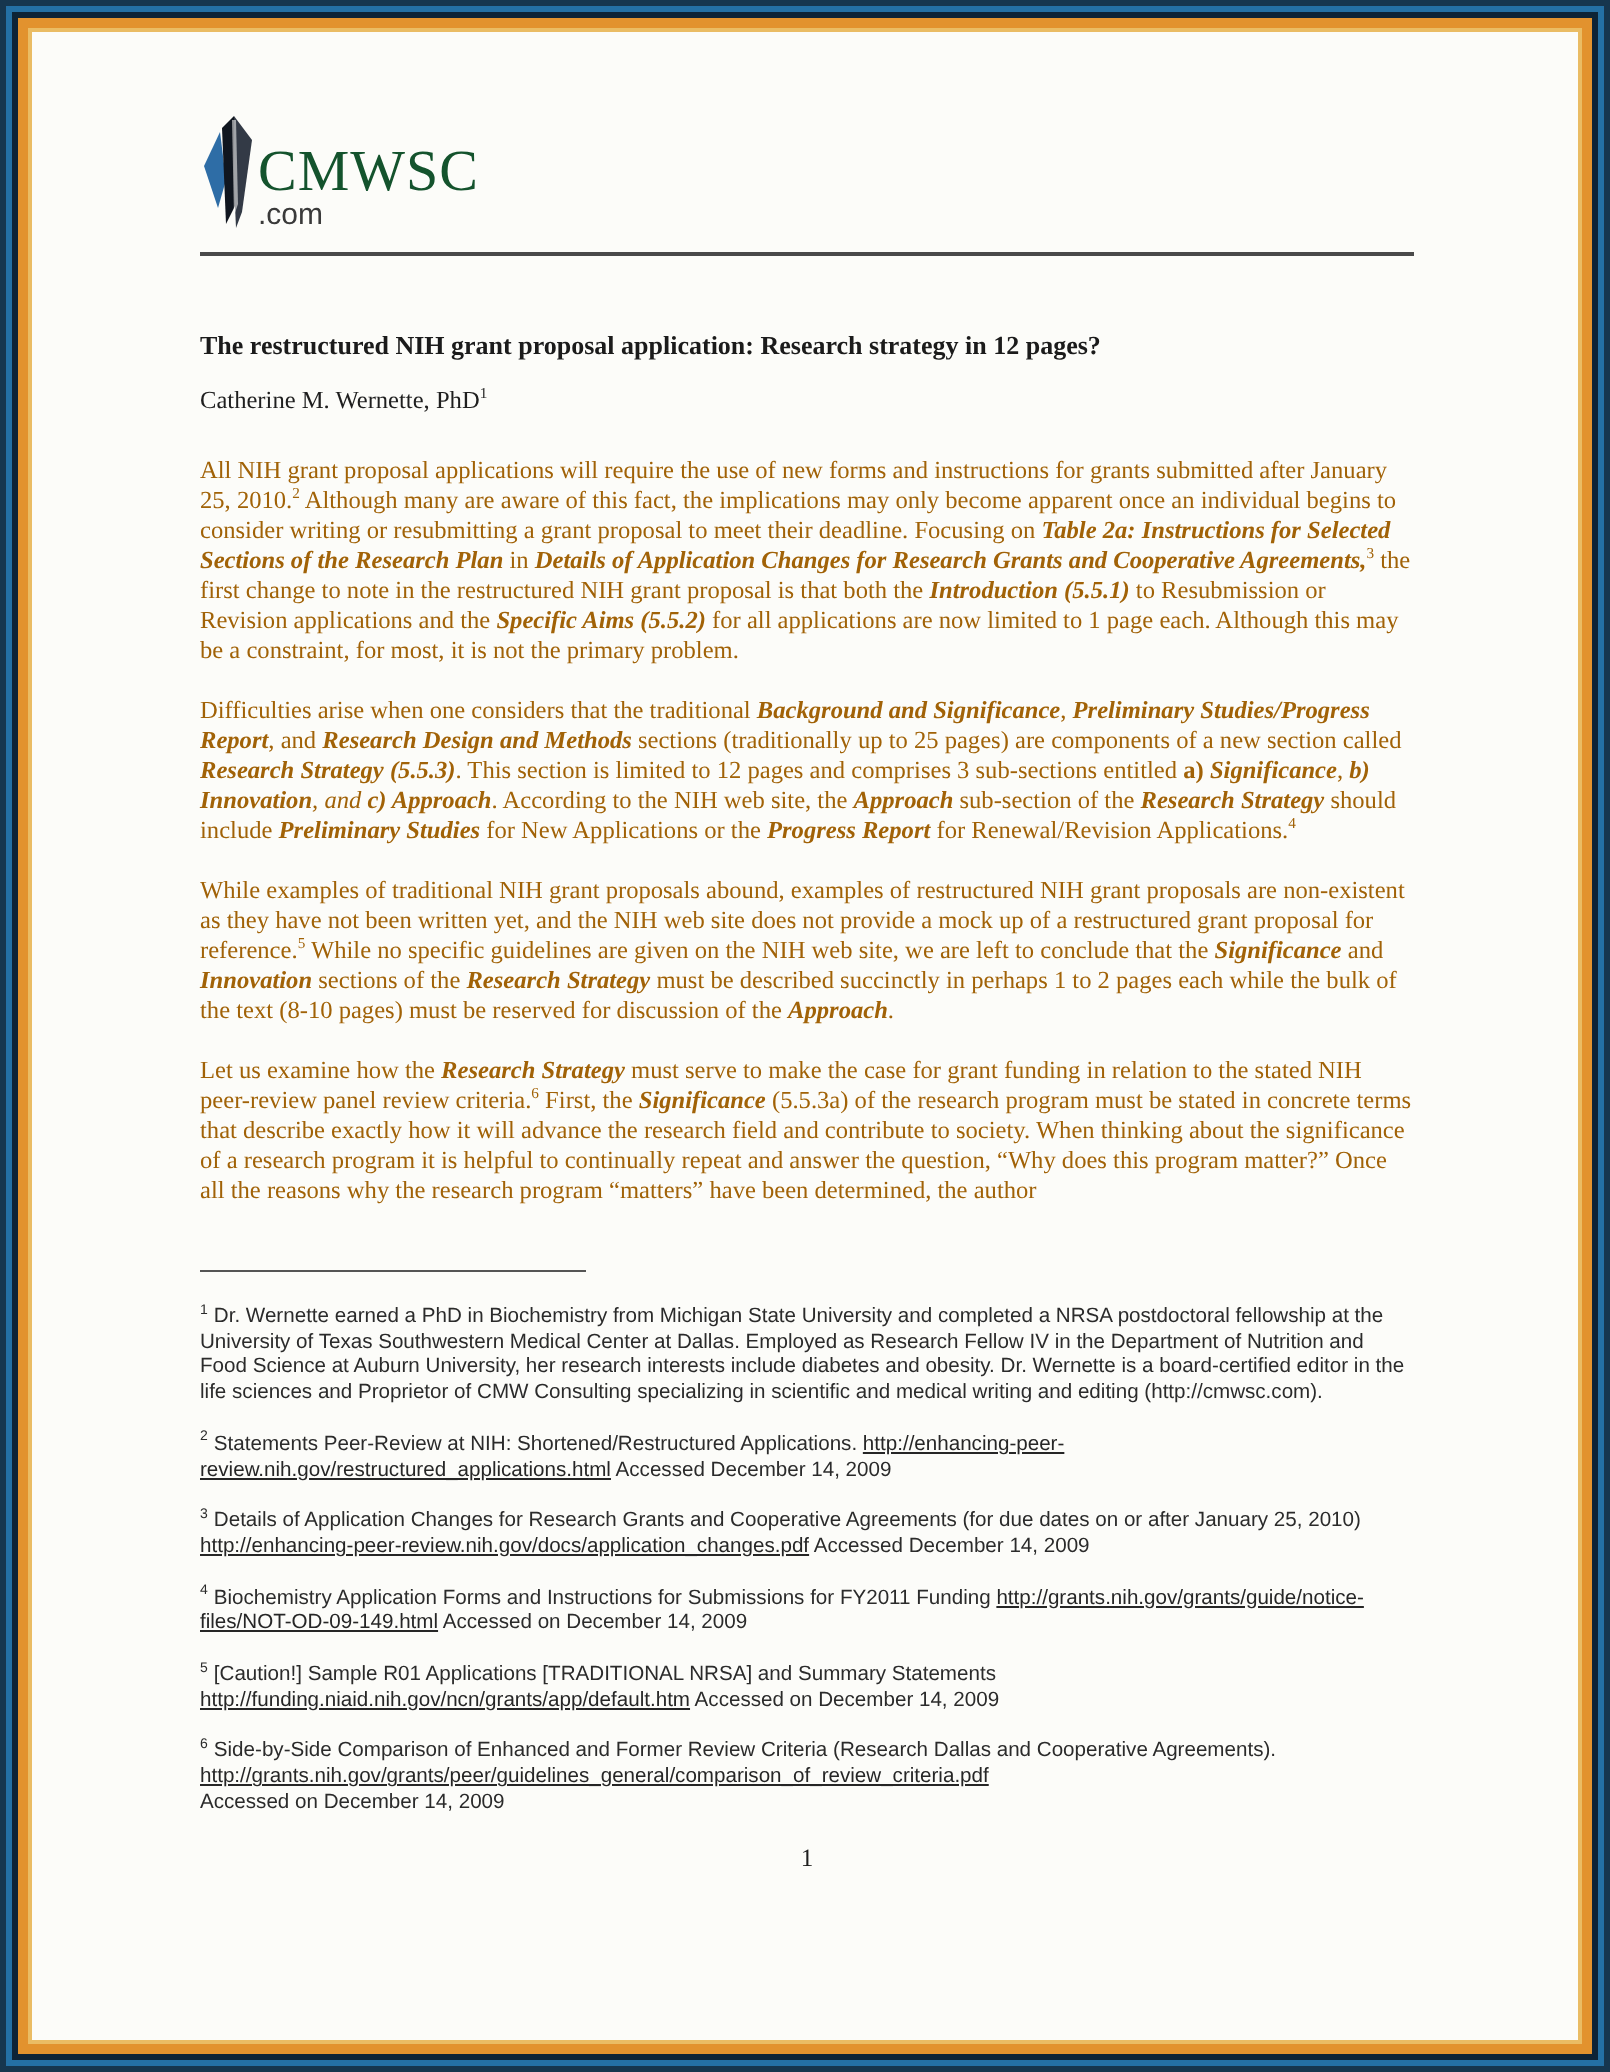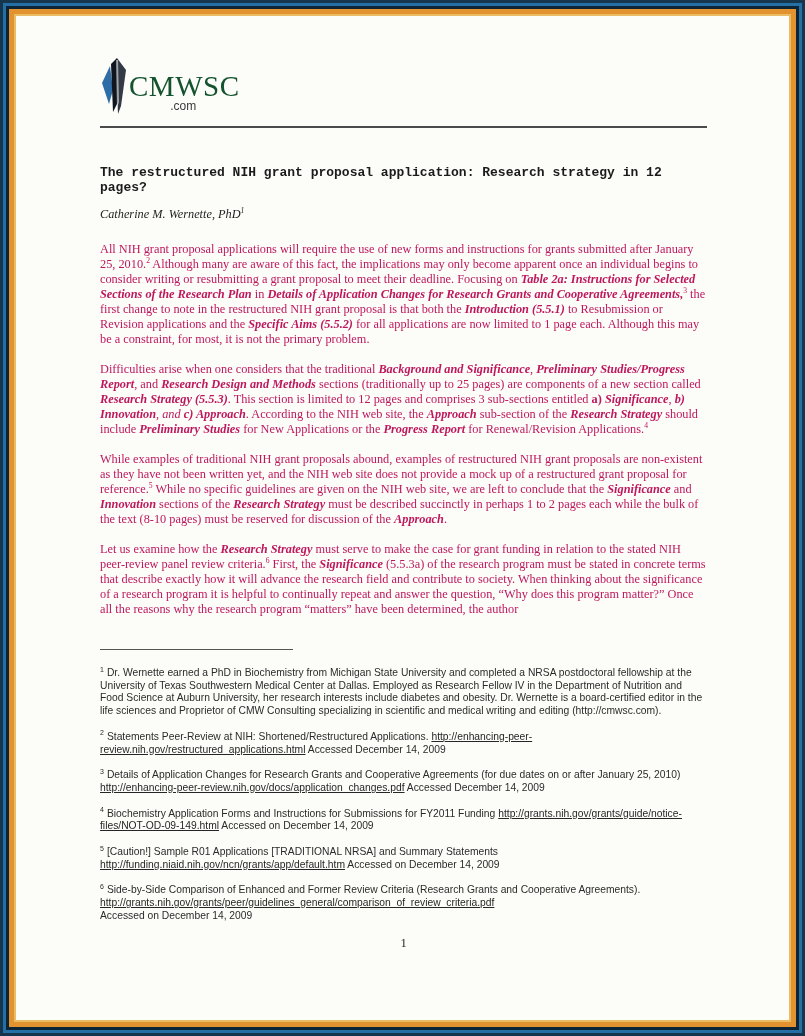--- a/index.html
+++ b/index.html
@@ -13,29 +13,29 @@
   .band-gold { width:100%; height:100%; background:#eabc64; padding:2px; box-sizing:border-box; }
   .page { width:100%; height:100%; background:#fcfcf9; box-sizing:border-box;
           padding:42px 82px 0 84px; overflow:hidden; }
 
   
   .logo-row { display:flex; align-items:flex-start; height:62px; }
   .logo-icon { width:32px; height:58px; flex:0 0 auto; }
   .logo-textwrap { display:inline-block; margin-left:-3px; margin-top:14px; }
   .logo-name { font-family:"Liberation Serif", serif; font-size:29px; line-height:29px;
                color:#14532d; letter-spacing:0.5px; }
-  .logo-suffix { display:block; text-align:center; font-family:"Liberation Sans", sans-serif;
-                 font-size:12px; color:#3a3a3a; margin-top:-2px; padding-right:2px; }
+  .logo-suffix { display:block; text-align:left; font-family:"Liberation Sans", sans-serif;
+                 font-size:15px; color:#3a3a3a; margin-top:-2px; padding-right:2px; }
   .header-rule { border:none; border-top:2px solid #4a4a4a; margin:6px 0 0 0; }
 
   
-  .article-title { font-size:13px; font-weight:bold; color:#1b1b1b; margin-top:37px;font-family:Liberation Mono, monospace; }
-  .article-author { font-size:12.3px; color:#1f1f1f; margin-top:12px;font-style:italic; }
+  .article-title { font-size:13px; font-weight:bold; color:#1b1b1b; margin-top:37px; }
+  .article-author { font-size:12.3px; color:#1f1f1f; margin-top:12px; }
   .body-paragraphs { margin-top:20px; }
-  .paragraph { font-size:12.3px; line-height:15px; color:#be185d; margin:0 0 15px 0; text-align:left; }
+  .paragraph { font-size:12.3px; line-height:15px; color:#a16207; margin:0 0 15px 0; text-align:left; }
 
   .seg-n  { }
   .seg-b  { font-weight:bold; }
   .seg-i  { font-style:italic; }
   .seg-bi { font-weight:bold; font-style:italic; }
   .seg-sup { vertical-align:super; font-size:0.62em; line-height:0; }
   .seg-link { color:#262626; text-decoration:underline; }
 
   
   .footnote-separator { border:none; border-top:1.5px solid #555; width:193px;
@@ -83,21 +83,21 @@
               </div>
 
               <hr class="footnote-separator">
 
               <div class="footnotes">
                 <div class="footnote"><span class="footnote-num">1</span><span><span class="seg-n">Dr. Wernette earned a PhD in Biochemistry from Michigan State University and completed a NRSA postdoctoral fellowship at the University of Texas Southwestern Medical Center at Dallas. Employed as Research Fellow IV in the Department of Nutrition and Food Science at Auburn University, her research interests include diabetes and obesity. Dr. Wernette is a board-certified editor in the life sciences and Proprietor of CMW Consulting specializing in scientific and medical writing and editing (http://cmwsc.com).</span></span></div>
                 <div class="footnote"><span class="footnote-num">2</span><span><span class="seg-n">Statements Peer-Review at NIH: Shortened/Restructured Applications. </span><a class="seg-link">http://enhancing-peer-review.nih.gov/restructured_applications.html</a><span class="seg-n"> Accessed December 14, 2009</span></span></div>
                 <div class="footnote"><span class="footnote-num">3</span><span><span class="seg-n">Details of Application Changes for Research Grants and Cooperative Agreements (for due dates on or after January 25, 2010) </span><a class="seg-link">http://enhancing-peer-review.nih.gov/docs/application_changes.pdf</a><span class="seg-n"> Accessed December 14, 2009</span></span></div>
                 <div class="footnote"><span class="footnote-num">4</span><span><span class="seg-n">Biochemistry Application Forms and Instructions for Submissions for FY2011 Funding </span><a class="seg-link">http://grants.nih.gov/grants/guide/notice-files/NOT-OD-09-149.html</a><span class="seg-n"> Accessed on December 14, 2009</span></span></div>
                 <div class="footnote"><span class="footnote-num">5</span><span><span class="seg-n">[Caution!] Sample R01 Applications [TRADITIONAL NRSA] and Summary Statements </span><a class="seg-link">http://funding.niaid.nih.gov/ncn/grants/app/default.htm</a><span class="seg-n">  Accessed on December 14, 2009</span></span></div>
-                <div class="footnote"><span class="footnote-num">6</span><span><span class="seg-n">Side-by-Side Comparison of Enhanced and Former Review Criteria (Research Grants and Cooperative Agreements). </span><a class="seg-link">http://grants.nih.gov/grants/peer/guidelines_general/comparison_of_review_criteria.pdf</a><br><span class="seg-n">Accessed on December 14, 2009</span></span></div>
+                <div class="footnote"><span class="footnote-num">6</span><span><span class="seg-n">Side-by-Side Comparison of Enhanced and Former Review Criteria (Research Dallas and Cooperative Agreements). </span><a class="seg-link">http://grants.nih.gov/grants/peer/guidelines_general/comparison_of_review_criteria.pdf</a><br><span class="seg-n">Accessed on December 14, 2009</span></span></div>
               </div>
 
               <div class="page-number">1</div>
 
             </div>
           </div>
         </div>
       </div>
     </div>
   </div>

